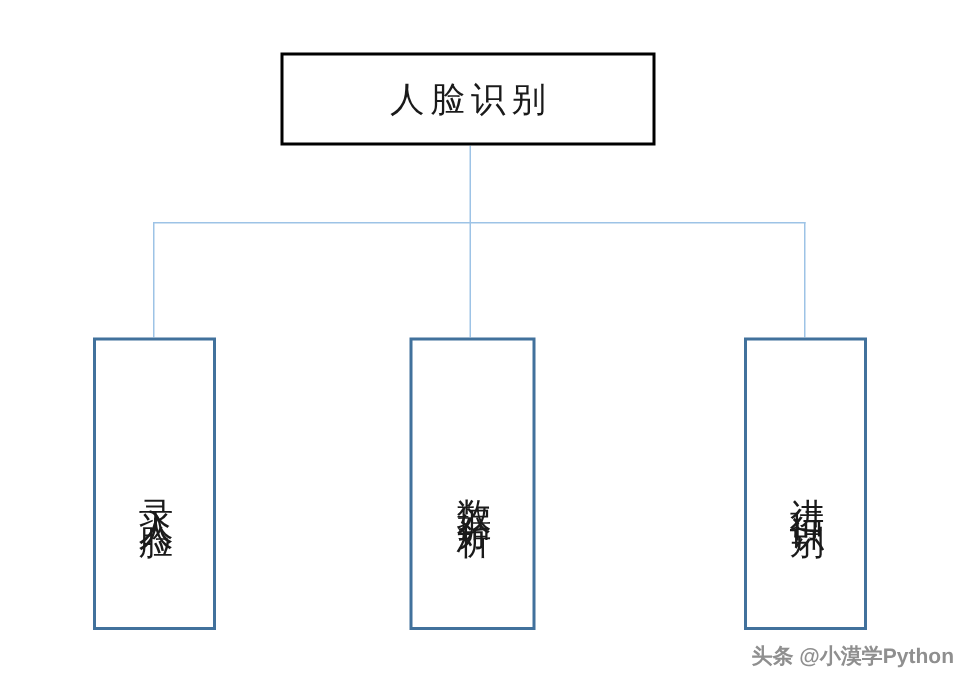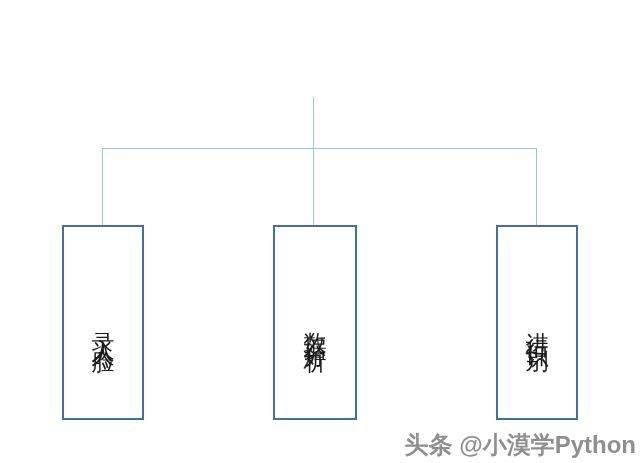--- a/index.html
+++ b/index.html
@@ -71,38 +71,41 @@
   .connector.h { height: 1px; }
 
   .watermark {
     position: absolute;
     font-family: "Liberation Sans", "DejaVu Sans", sans-serif;
     font-weight: bold;
     white-space: nowrap;
   }
   .watermark.primary {
     top: 429px; right: 4px;
-    font-size: 24px;
+    font-size: 14px;
     color: var(--watermark-primary);
     text-shadow: 1px 1px 0 #ffffff;
     z-index: 4;
   }
   .watermark.secondary {
     top: 444px; right: 2px;
     font-size: 14px;
     color: var(--watermark-secondary);
     text-shadow: 1px 1px 0 #ffffff;
     z-index: 3;
   }
 </style>
 </head>
 <body>
 
 <div class="canvas">
 
+  <div class="box root-box">
+    <span class="root-label">人脸识别</span>
+  </div>
 
   <div class="connector v" style="left:313px; top:97px; height:128px;"></div>
   <div class="connector h" style="left:102px; top:148px; width:435px;"></div>
   <div class="connector v" style="left:102px; top:148px; height:77px;"></div>
   <div class="connector v" style="left:536px; top:148px; height:77px;"></div>
 
   <div class="box child-box left">
     <span class="v-label">录入人脸</span>
   </div>
 

